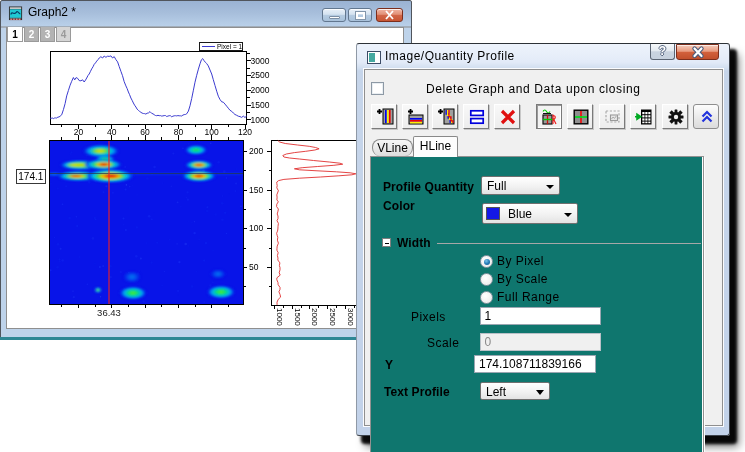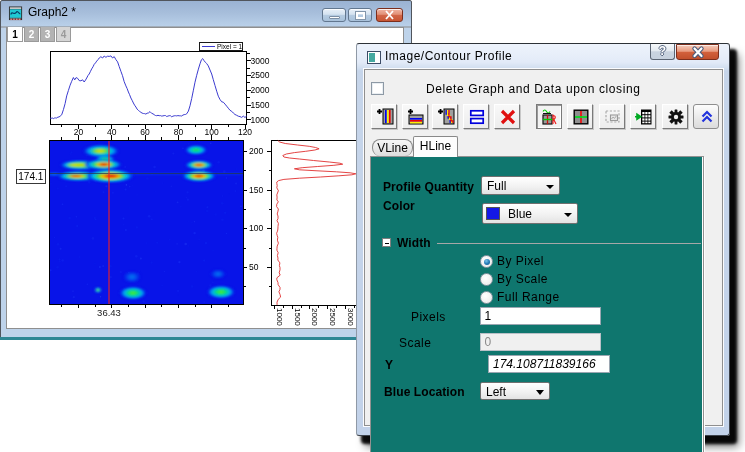--- a/index.html
+++ b/index.html
@@ -454,21 +454,21 @@
         <text transform="translate(330.1,308) rotate(90)" x="0" y="0">2500</text>
         <text transform="translate(347.7,308) rotate(90)" x="0" y="0">3000</text>
       </g>
  </svg>
 </div>
 
 <div id="dlg">
  <div id="dico">
       <div></div>
     </div>
- <div id="dtitle">Image/Contour Profile</div>
+ <div id="dtitle">Image/Quantity Profile</div>
  <div class="dlgbtn" id="dhelp">?</div>
  <div class="dlgbtn" id="dclose">
       <svg width="43" height="15" viewBox="0 0 43 15" style="position:absolute;left:0;top:0;">
         <path d="M17.5 3.5 L24.5 11 M24.5 3.5 L17.5 11" stroke="#4c5c7c" stroke-width="4.4" stroke-linecap="round"></path>
         <path d="M17.5 3.5 L24.5 11 M24.5 3.5 L17.5 11" stroke="#fff" stroke-width="2.2" stroke-linecap="round"></path>
       </svg>
     </div>
  <div id="dcontent">
   <div id="chkbox"></div>
   <div id="chklab">Delete Graph and Data upon closing</div>
@@ -596,24 +596,24 @@
     <div class="lab bold" style="left:26px;top:79px;">Width</div>
     <div class="gline" style="left:66px;top:86px;width:264px;"></div>
     <div class="radio sel" style="left:109px;top:98px;"></div>
     <div class="lab" style="left:126px;top:97px;">By Pixel</div>
     <div class="radio" style="left:109px;top:116px;"></div>
     <div class="lab" style="left:126px;top:115px;">By Scale</div>
     <div class="radio" style="left:109px;top:133.5px;"></div>
     <div class="lab" style="left:126px;top:132.5px;">Full Range</div>
     <div class="lab" style="left:40px;top:153px;">Pixels</div>
     <div class="tinput" style="left:108.5px;top:150px;width:121px;">1</div>
-    <div class="lab" style="left:28px;top:179px;">Scale</div>
+    <div class="lab" style="left:56px;top:179px;">Scale</div>
     <div class="tinput" style="left:108.5px;top:176px;width:121px;background:#f0f0f0;border-color:#b9c0c7;color:#8a8a8a;">0</div>
     <div class="lab bold" style="left:14px;top:201px;">Y</div>
-    <div class="tinput" style="left:117px;top:198px;width:122px;font-style:italic;">174.108711839166</div>
-    <div class="lab bold" style="left:13px;top:228px;">Blue Location</div>
+    <div class="tinput" style="left:103px;top:198px;width:122px;">174.108711839166</div>
+    <div class="lab bold" style="left:13px;top:228px;">Text Profile</div>
     <div class="combo" style="left:109px;top:225px;width:70px;height:18px;">
           <span class="ctext" style="top:1.5px;">Left</span>
           <span class="arr" style="top:6.5px;border-left:4.5px solid transparent;border-right:4.5px solid transparent;border-top:5px solid #000;"></span>
         </div>
   </div>
  </div>
 </div>
 
 </body></html>

